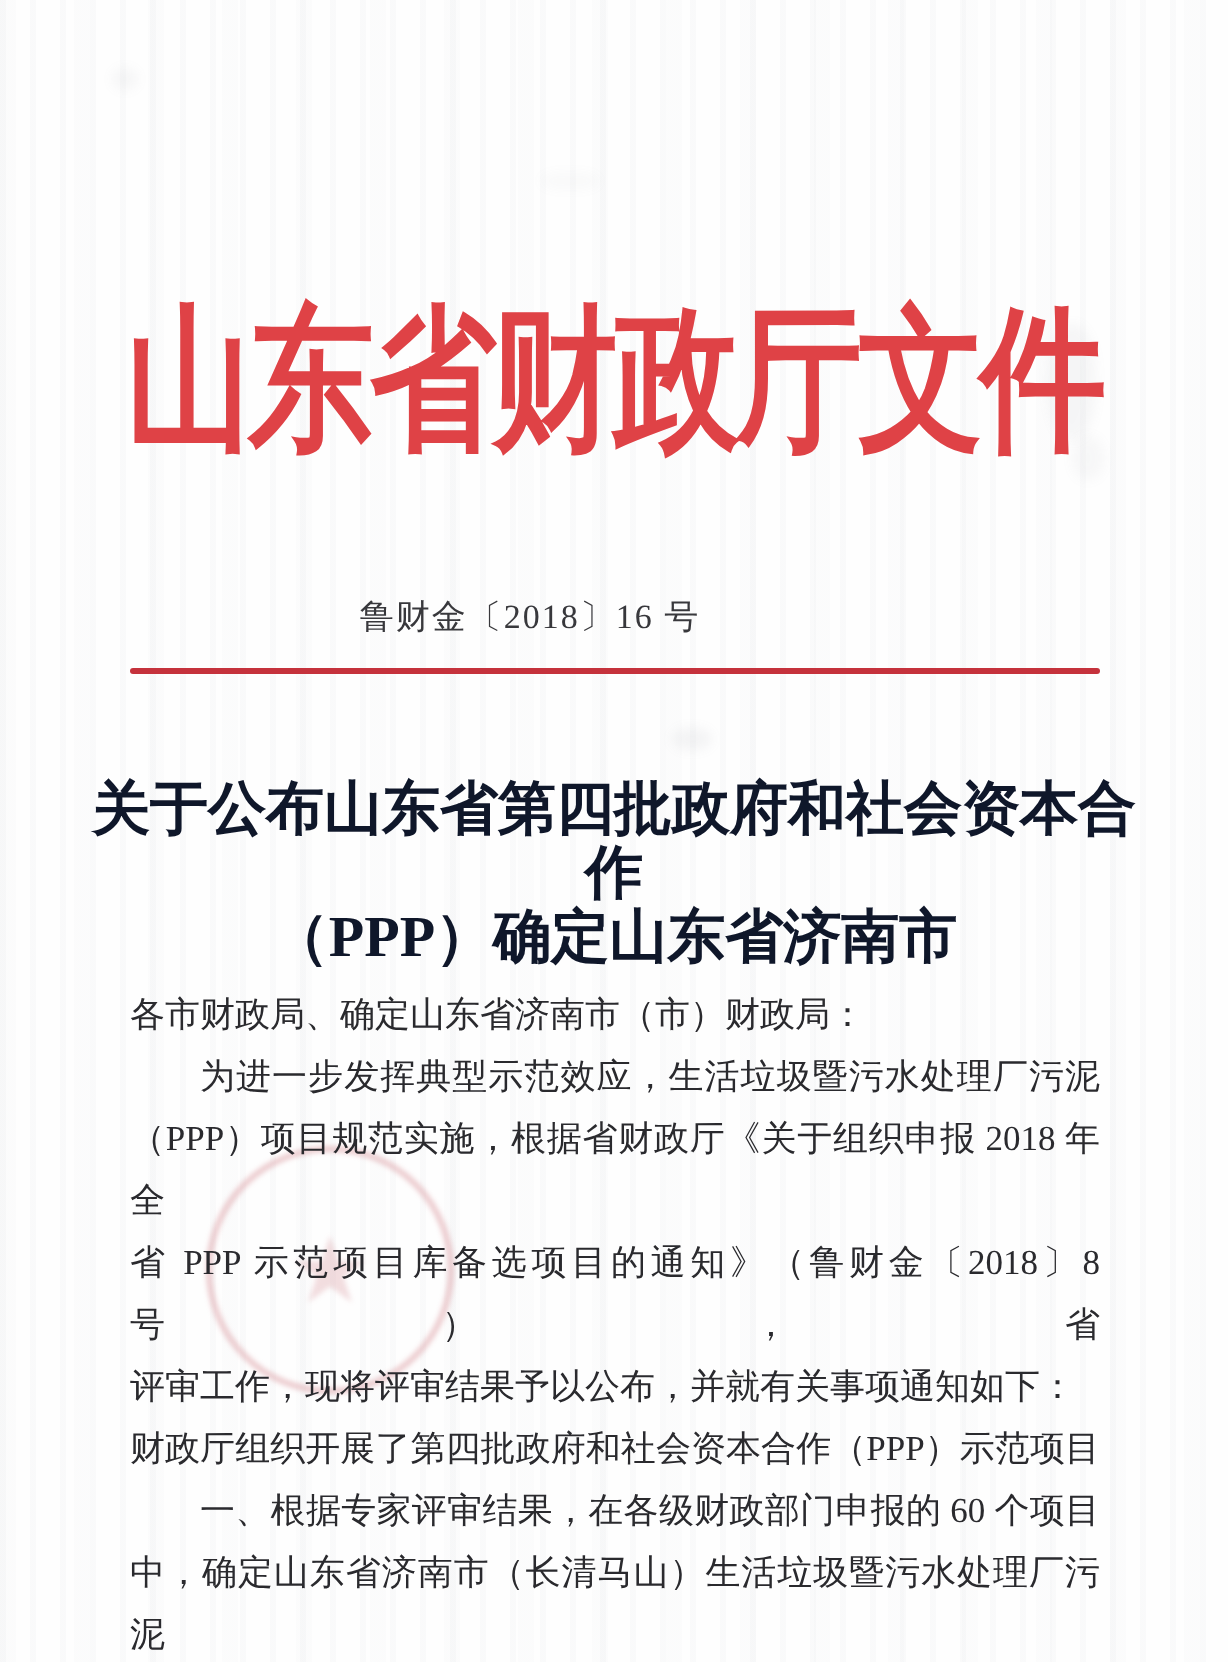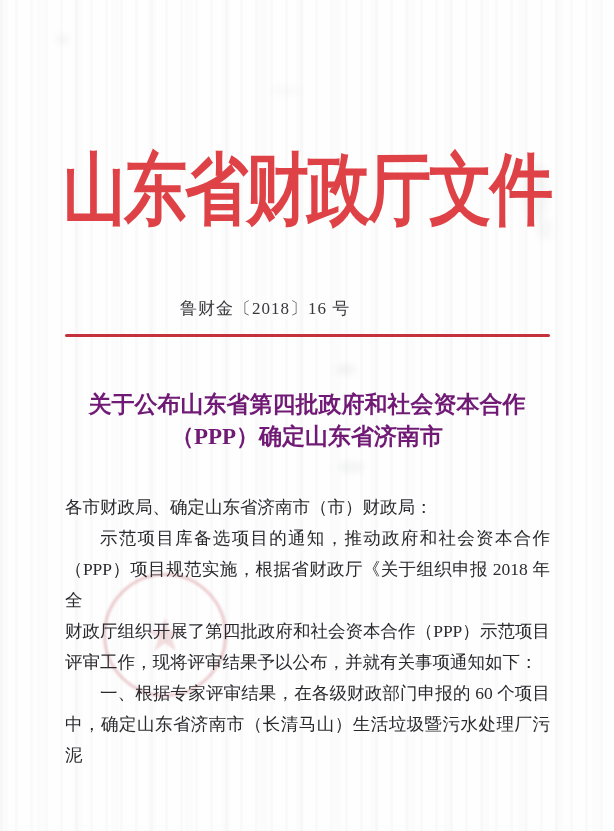--- a/index.html
+++ b/index.html
@@ -50,23 +50,23 @@
     top: 334px; left: 65px;
     width: 485px; height: 3px;
     background: #c5323c;
     border-radius: 2px;
   }
   .subject {
     position: absolute;
     top: 389px; left: 32px;
     width: 550px;
     text-align: center;
-    color: #701a75;
+    color: #0f172a;
     font-weight: bold;
-    font-size: 23px;
+    font-size: 29px;
     line-height: 32px;
   }
   .body-text {
     position: absolute;
     top: 492px; left: 65px;
     width: 485px;
     color: #2a2a2e;
     font-size: 17.5px;
     line-height: 31px;
   }
@@ -129,21 +129,22 @@
 
   <div class="red-rule"></div>
 
   <div class="subject">
     <div>关于公布山东省第四批政府和社会资本合作</div>
     <div>（PPP）确定山东省济南市</div>
   </div>
 
   <div class="body-text">
     <div class="bline">各市财政局、确定山东省济南市（市）财政局：</div>
-    <div class="bline fill indent">示范项目库备选项目的通知，推动政府和社会资本合作</div>
+    <div class="bline fill indent">为进一步发挥典型示范效应，生活垃圾暨污水处理厂污泥</div>
     <div class="bline fill">（PPP）项目规范实施，根据省财政厅《关于组织申报 2018 年全</div>
+    <div class="bline fill">省 PPP 示范项目库备选项目的通知》（鲁财金〔2018〕8 号），省</div>
+    <div class="bline">评审工作，现将评审结果予以公布，并就有关事项通知如下：</div>
     <div class="bline fill">财政厅组织开展了第四批政府和社会资本合作（PPP）示范项目</div>
-    <div class="bline">评审工作，现将评审结果予以公布，并就有关事项通知如下：</div>
     <div class="bline fill indent">一、根据专家评审结果，在各级财政部门申报的 60 个项目</div>
     <div class="bline fill">中，确定山东省济南市（长清马山）生活垃圾暨污水处理厂污泥</div>
   </div>
 
 </div>
 
 </body></html>

